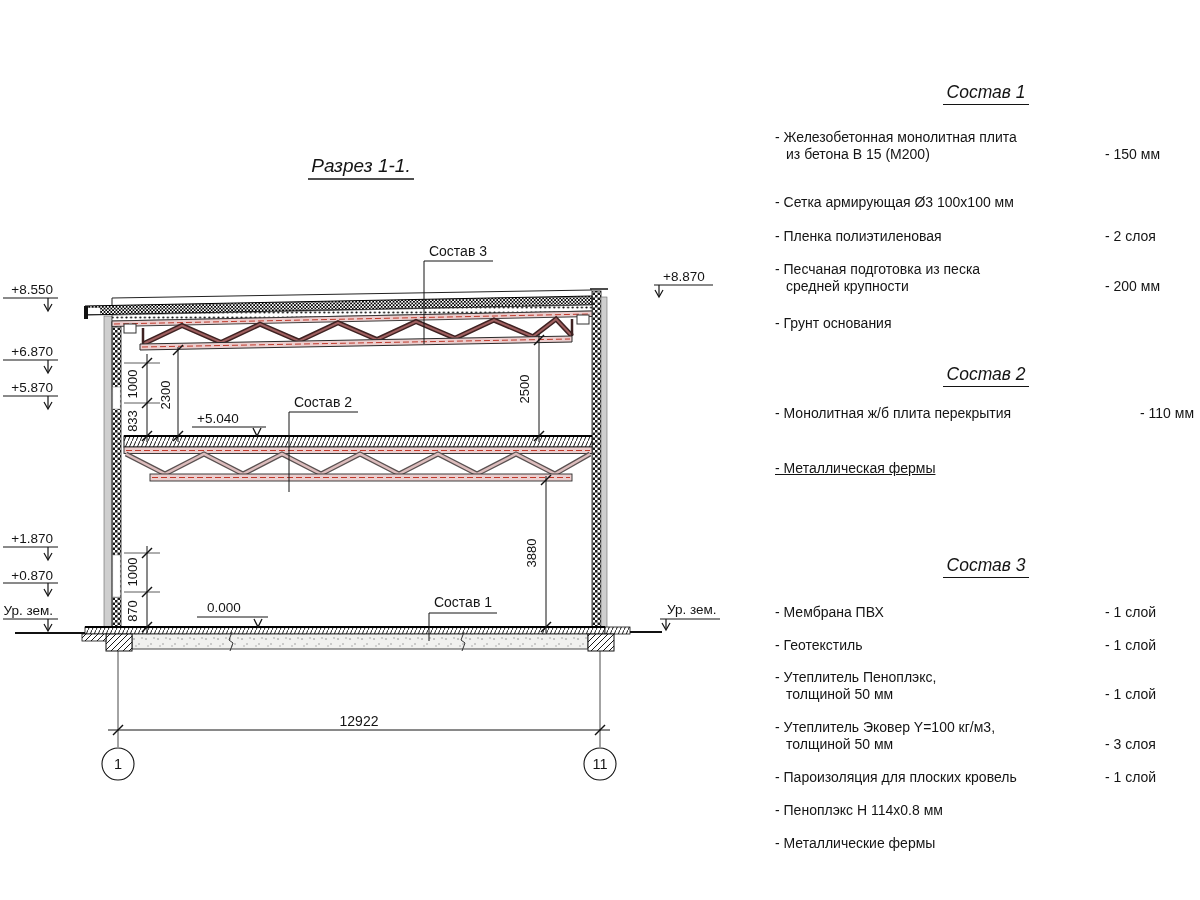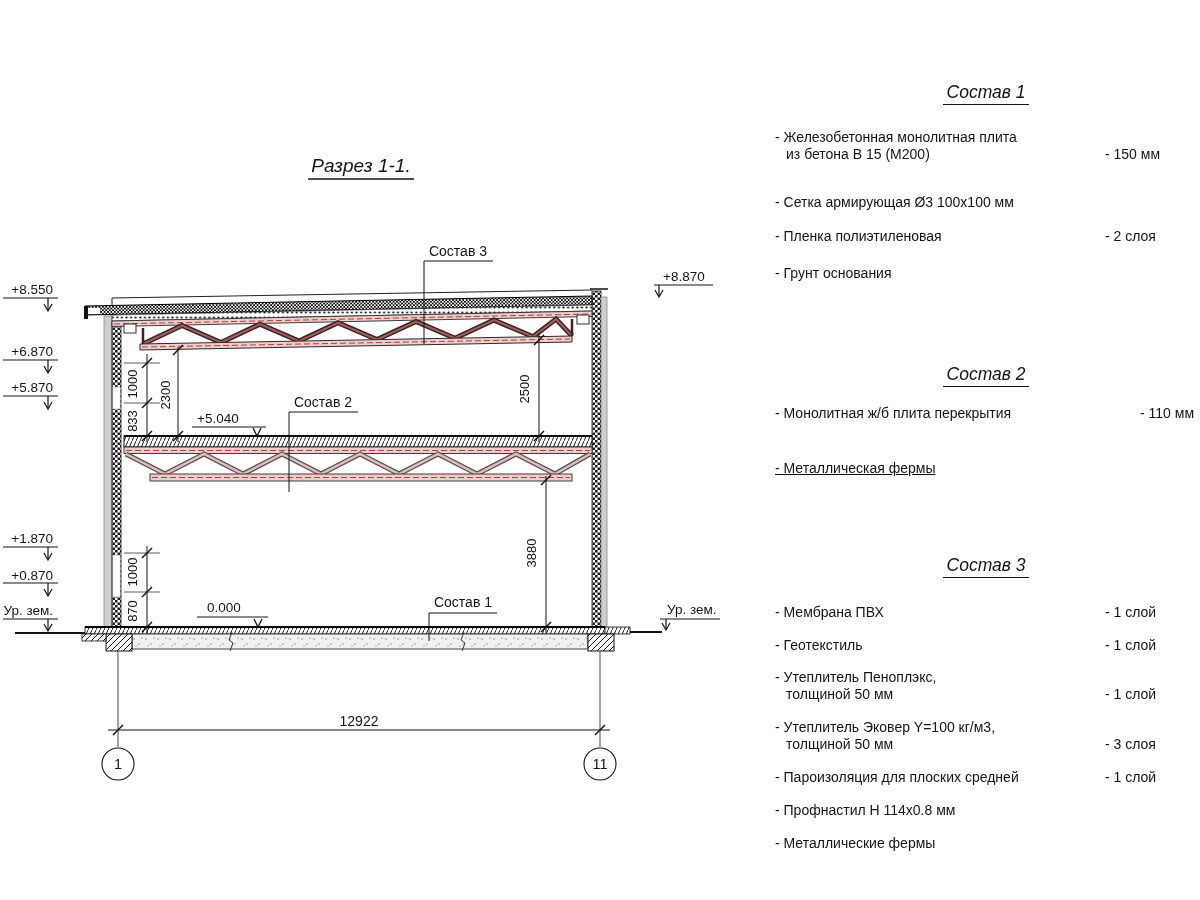--- a/index.html
+++ b/index.html
@@ -262,20 +262,24 @@
       <div class="lg-value">- 150 мм</div>
     </div>
     <div class="lg-row" style="margin-top:31px;">
       <div class="lg-label">- Сетка армирующая Ø3 100х100 мм</div>
       <div class="lg-value"></div>
     </div>
     <div class="lg-row" style="margin-top:17px;">
       <div class="lg-label">- Пленка полиэтиленовая</div>
       <div class="lg-value">- 2 слоя</div>
     </div>
+    <div class="lg-row" style="margin-top:16px;">
+      <div class="lg-label"><span>- Песчаная подготовка из песка</span><span class="lg-line2">средней крупности</span></div>
+      <div class="lg-value">- 200 мм</div>
+    </div>
     <div class="lg-row" style="margin-top:20px;">
       <div class="lg-label">- Грунт основания</div>
       <div class="lg-value"></div>
     </div>
   </div>
 
   <div class="lg-section" style="top:366px;">
     <div class="lg-header" style="margin-bottom:22px;"><span>Состав 2</span></div>
     <div class="lg-row" style="margin-top:16px;">
       <div class="lg-label">- Монолитная ж/б плита перекрытия</div>
@@ -299,25 +303,25 @@
     </div>
     <div class="lg-row" style="margin-top:15px;">
       <div class="lg-label"><span>- Утеплитель Пеноплэкс,</span><span class="lg-line2">толщиной 50 мм</span></div>
       <div class="lg-value">- 1 слой</div>
     </div>
     <div class="lg-row" style="">
       <div class="lg-label"><span>- Утеплитель Эковер Y=100 кг/м3,</span><span class="lg-line2">толщиной 50 мм</span></div>
       <div class="lg-value">- 3 слоя</div>
     </div>
     <div class="lg-row" style="margin-top:16px;">
-      <div class="lg-label">- Пароизоляция для плоских средней</div>
+      <div class="lg-label">- Пароизоляция для плоских кровель</div>
       <div class="lg-value">- 1 слой</div>
     </div>
     <div class="lg-row" style="margin-top:16px;">
-      <div class="lg-label">- Профнастил Н 114х0.8 мм</div>
+      <div class="lg-label">- Пеноплэкс Н 114х0.8 мм</div>
       <div class="lg-value"></div>
     </div>
     <div class="lg-row" style="margin-top:16px;">
       <div class="lg-label">- Металлические фермы</div>
       <div class="lg-value"></div>
     </div>
   </div>
 
 </div>
 

